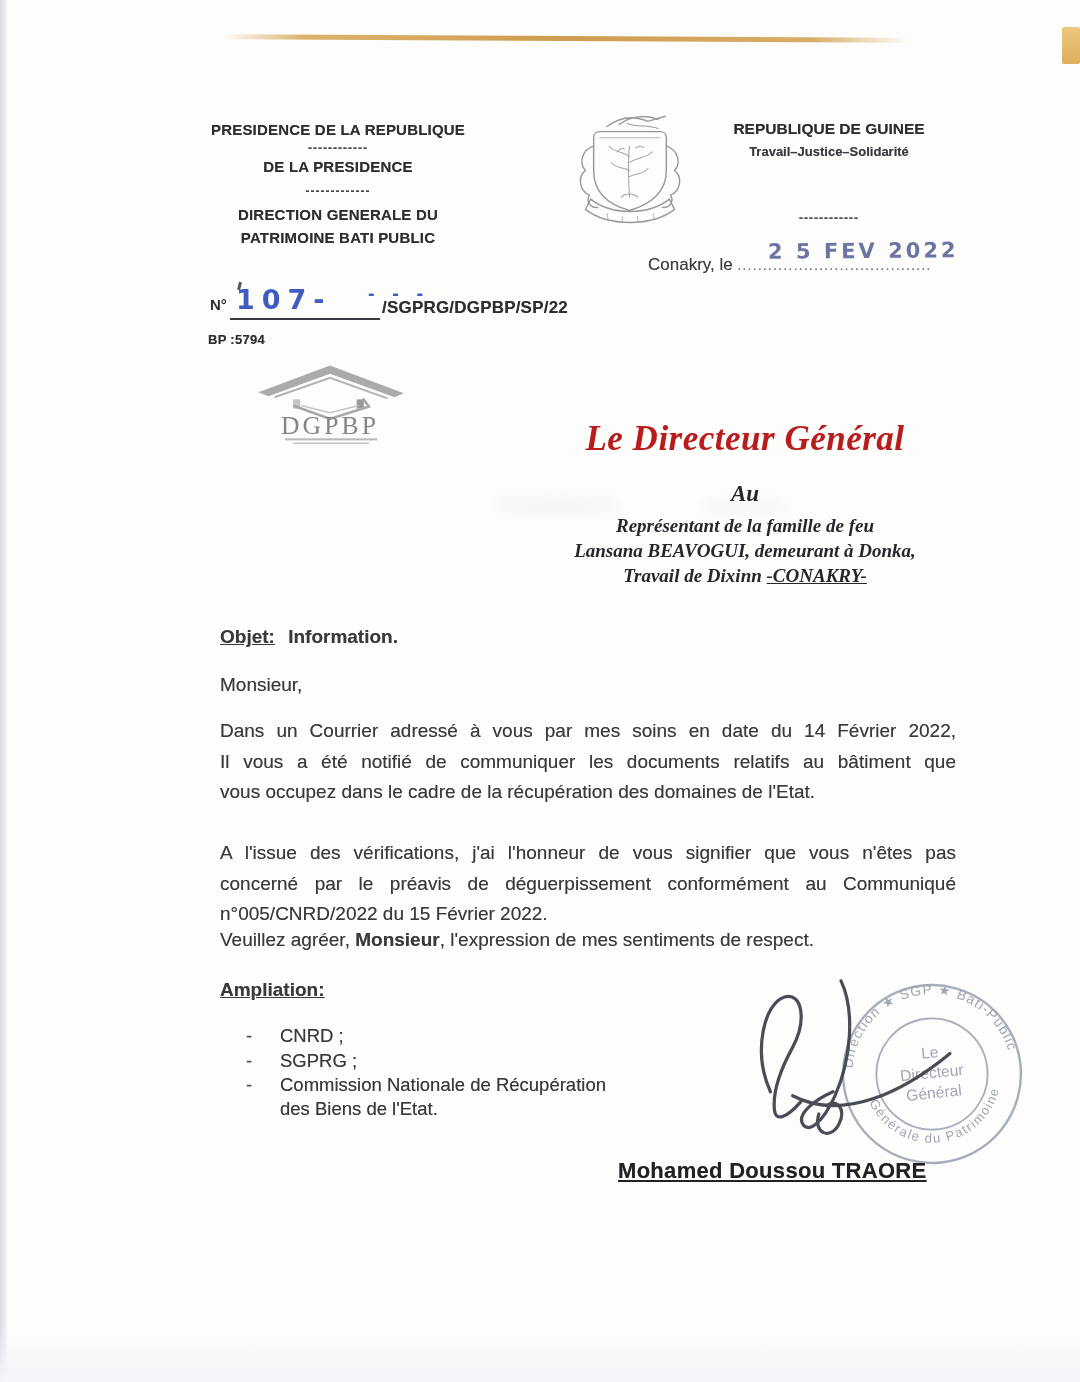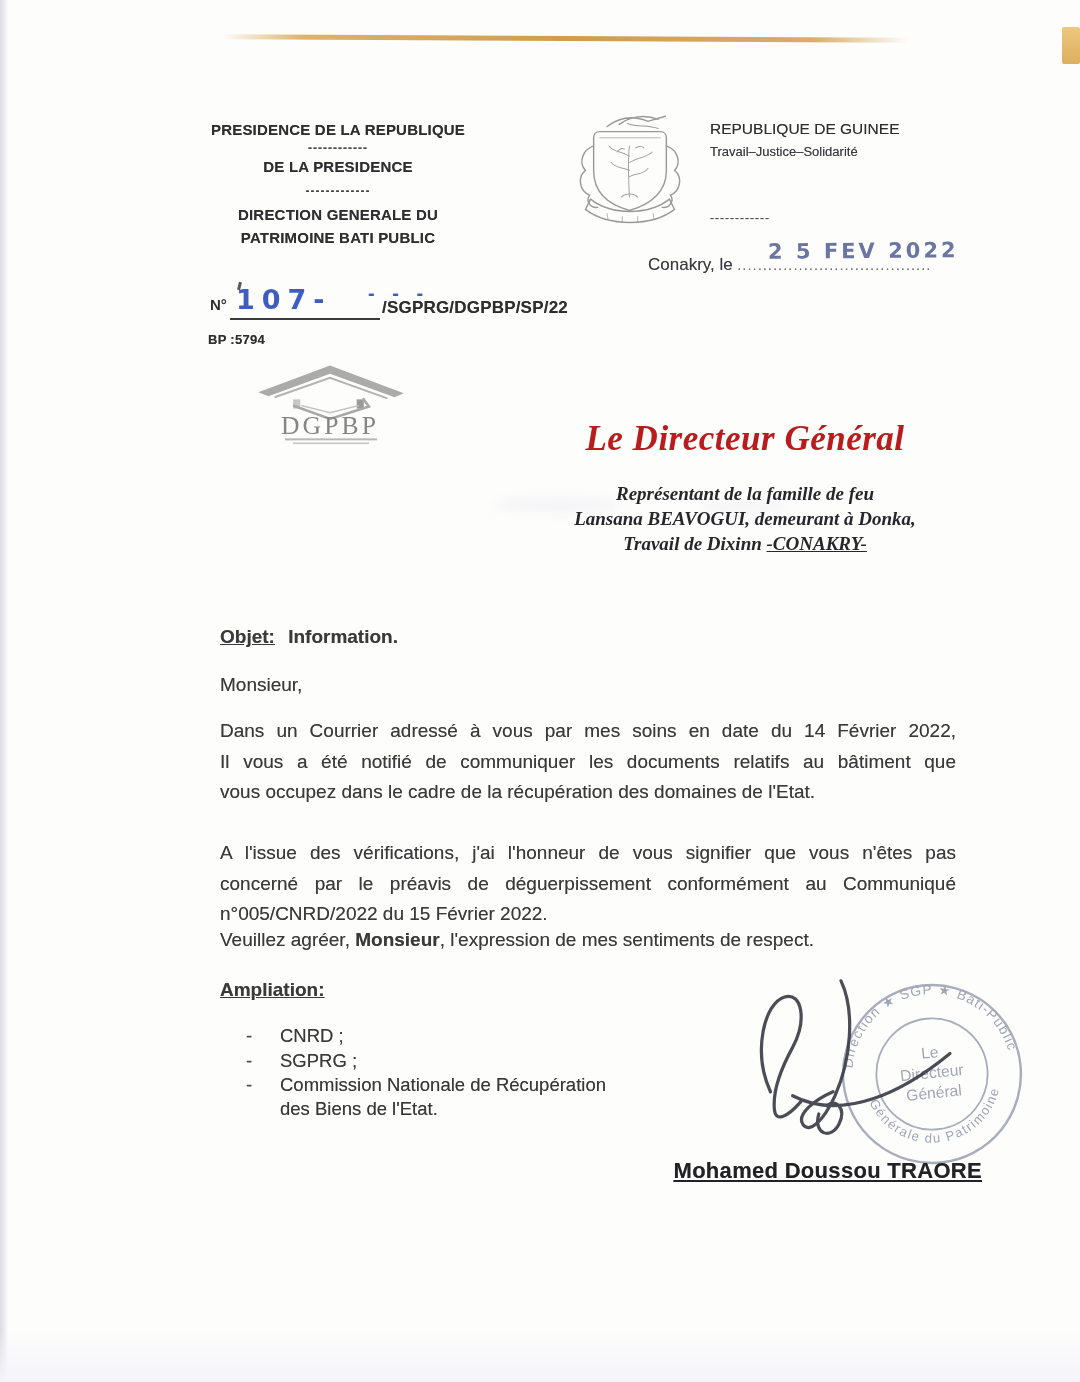--- a/index.html
+++ b/index.html
@@ -28,21 +28,21 @@
   .sep{font-size:12px;letter-spacing:1px;color:#4a4a4e;line-height:14px;}
   .refrow{left:210px;top:296px;width:420px;}
   .ref-label{font-size:15px;font-weight:bold;color:#2e2e31;}
   .ref-hand{font-family:"DejaVu Sans",sans-serif;font-size:27px;font-weight:bold;
     color:#3f5cc0;letter-spacing:7px;position:absolute;left:26px;top:-12px;}
   .ref-underline{position:absolute;left:20px;top:22px;width:150px;border-bottom:2.5px solid #3a3a40;}
   .ref-dashes{position:absolute;left:158px;top:-14px;font-size:20px;font-weight:bold;color:#3f5cc0;letter-spacing:6px;}
   .ref-tick{position:absolute;left:28px;top:-14px;width:3px;height:8px;background:#55585f;transform:rotate(14deg);}
   .ref-suffix{position:absolute;left:172px;top:2px;font-size:17px;font-weight:bold;color:#2e2e31;letter-spacing:.2px;}
   .bp{left:208px;top:332px;font-size:13px;font-weight:bold;color:#2e2e31;letter-spacing:.3px;}
-  .hr-block{left:710px;width:238px;font-weight:normal;color:#2e2e31;}
+  .hr-block{left:710px;width:238px;text-align:center;font-weight:bold;color:#2e2e31;}
   .country{font-size:15.5px;}
   .motto{font-size:13px;margin-top:6px;color:#3a3a3e;}
   .dateline{left:648px;top:255px;font-size:17px;color:#3c3c40;}
   .dots{color:#6a6a70;font-size:13px;letter-spacing:1.5px;}
   .date-stamp{left:768px;top:239px;font-family:"DejaVu Sans",sans-serif;font-size:21px;
     font-weight:bold;color:#5f6a9b;letter-spacing:3px;transform:rotate(-.5deg);opacity:.92;}
   .title{left:500px;top:419px;width:490px;text-align:center;
     font-family:"Liberation Serif",serif;font-style:italic;font-weight:bold;
     font-size:35px;color:#b91c1c;letter-spacing:.5px;}
   .addr{left:500px;top:481px;width:490px;text-align:center;
@@ -59,21 +59,21 @@
   .p1{top:716px;}
   .p2{top:838px;}
   .jline{text-align:justify;text-align-last:justify;}
   .closing{top:929px;}
   .bold{font-weight:bold;}
   .ampl{top:979px;font-weight:bold;text-decoration:underline;font-size:19px;}
   .list{top:1024px;left:246px;width:420px;}
   .li{display:flex;line-height:23.5px;font-size:18.5px;margin-bottom:1px;}
   .li .b{width:34px;color:#4a4a4e;}
   .li .t{max-width:350px;}
-  .name{left:618px;top:1158px;width:364px;text-align:right;font-size:22px;font-weight:bold;
+  .name{left:618px;top:1158px;width:364px;text-align:left;font-size:22px;font-weight:bold;
     color:#222226;text-decoration:underline;letter-spacing:.3px;}
   svg{position:absolute;overflow:visible;}
   .stamp-svg{left:836px;top:978px;opacity:.85;}
   .sig-svg{left:722px;top:962px;}
 </style>
 </head>
 <body>
 
 <div class="abs edge-strip"></div>
 <div class="abs gold-line"></div>
@@ -143,20 +143,21 @@
   <path d="M 44,44 L 80,57 L 118,45 L 112,37" stroke="#a8a8a8" stroke-width="2.5" fill="none"></path>
   <path d="M 52,44 L 80,51 L 108,44" stroke="#c4c4c4" stroke-width="1.5" fill="none"></path>
   <text x="80" y="72" text-anchor="middle" font-family="Liberation Serif, serif" font-size="25" fill="#858585" letter-spacing="3">DGPBP</text>
   <rect x="36" y="76" width="90" height="2" fill="#b9b9b9"></rect>
   <rect x="44" y="80" width="74" height="1.6" fill="#c6c6c6"></rect>
 </svg>
 
 <div class="abs title">Le Directeur Général</div>
 
 <div class="abs addr">
+  <div class="au">Au</div>
   <div class="aline">Représentant de la famille de feu</div>
   <div class="aline">Lansana BEAVOGUI, demeurant à Donka,</div>
   <div class="aline">
     <span>Travail de Dixinn</span>
     <span> </span>
     <span class="city">-CONAKRY-</span>
   </div>
 </div>
 
 <div class="abs bodycol subject soft">

